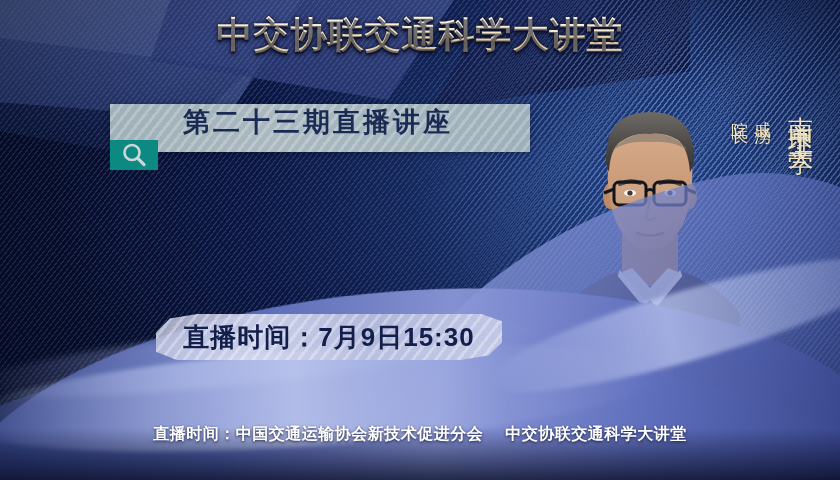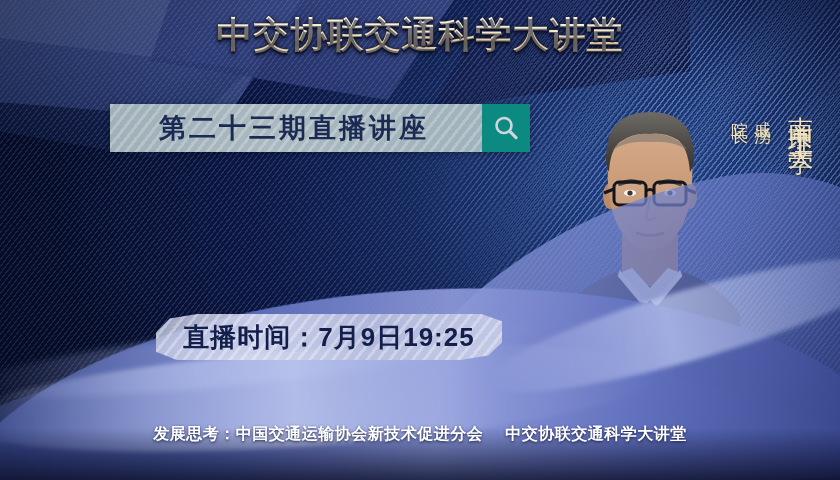--- a/index.html
+++ b/index.html
@@ -163,20 +163,21 @@
   .subtitle-bar {
     position: absolute;
     left: 110px;
     top: 104px;
     width: 420px;
     height: 48px;
     display: flex;
     align-items: stretch;
     background: linear-gradient(100deg, #9fb0b8 0%, #aab9c0 40%, #9db0ba 100%);
     box-shadow: 0 1px 6px rgba(0,0,0,.35);
+    flex-direction: column;
   }
   .subtitle-bar::before {
     content: "";
     position: absolute;
     inset: 0;
     background-image: repeating-linear-gradient(
       -52deg,
       rgba(255,255,255,0.00) 0px,
       rgba(255,255,255,0.00) 5px,
       rgba(255,255,255,0.22) 5px,
@@ -419,27 +420,27 @@
     <div class="search-box">
       <svg width="30" height="30" viewBox="0 0 30 30">
         <circle cx="13" cy="12.5" r="7.5" fill="none" stroke="#cfd6da" stroke-width="2.6"></circle>
         <line x1="18.6" y1="18.2" x2="25" y2="24.6" stroke="#cfd6da" stroke-width="3.2" stroke-linecap="round"></line>
       </svg>
     </div>
   </div>
 
 
   <div class="time-pill">
-    <span class="time-text">直播时间：7月9日19:25</span>
+    <span class="time-text">直播时间：7月9日15:30</span>
   </div>
 
   <div class="v-block v-org">南京理工大学</div>
   <div class="v-block v-person">
     <span>戚湧</span>
     <span class="gap"></span>
     <span>院长</span>
   </div>
 
   <div class="organizer">
-    <span>发展思考：</span><span>中国交通运输协会新技术促进分会</span><span class="sep"></span><span>中交协联交通科学大讲堂</span>
+    <span>直播时间：</span><span>中国交通运输协会新技术促进分会</span><span class="sep"></span><span>中交协联交通科学大讲堂</span>
   </div>
 
 </div>
 
 </body></html>

